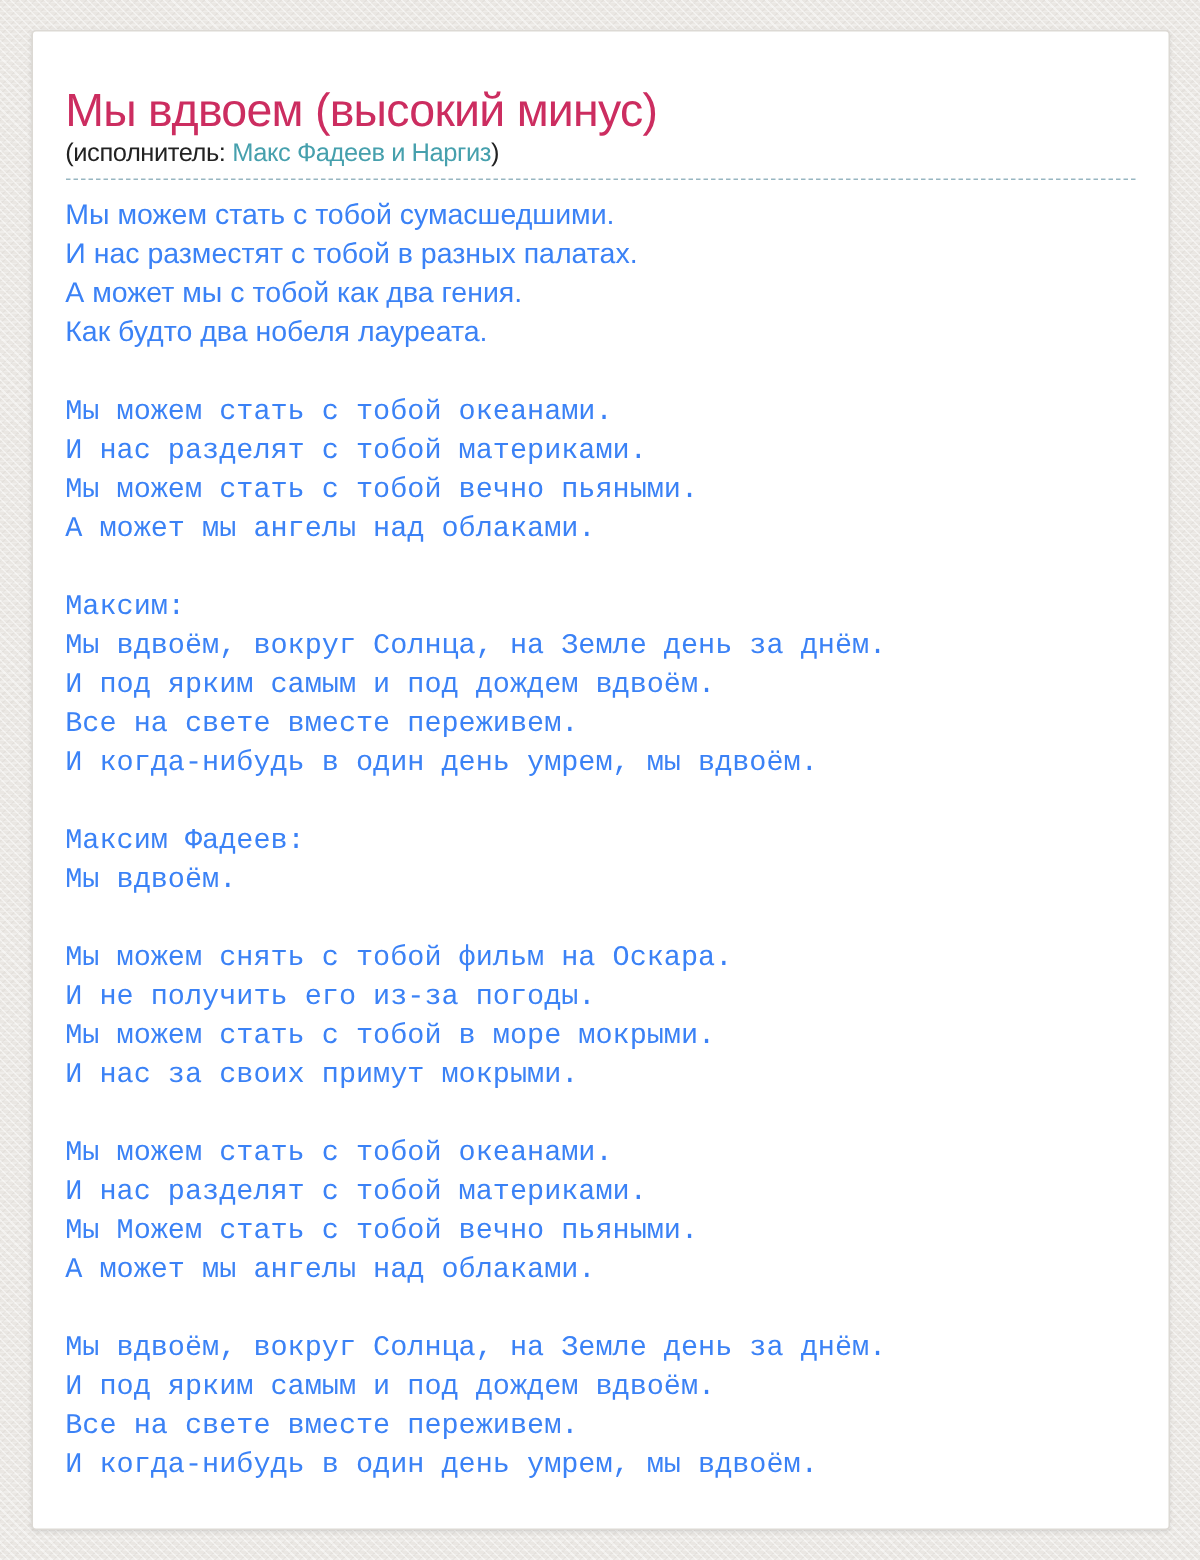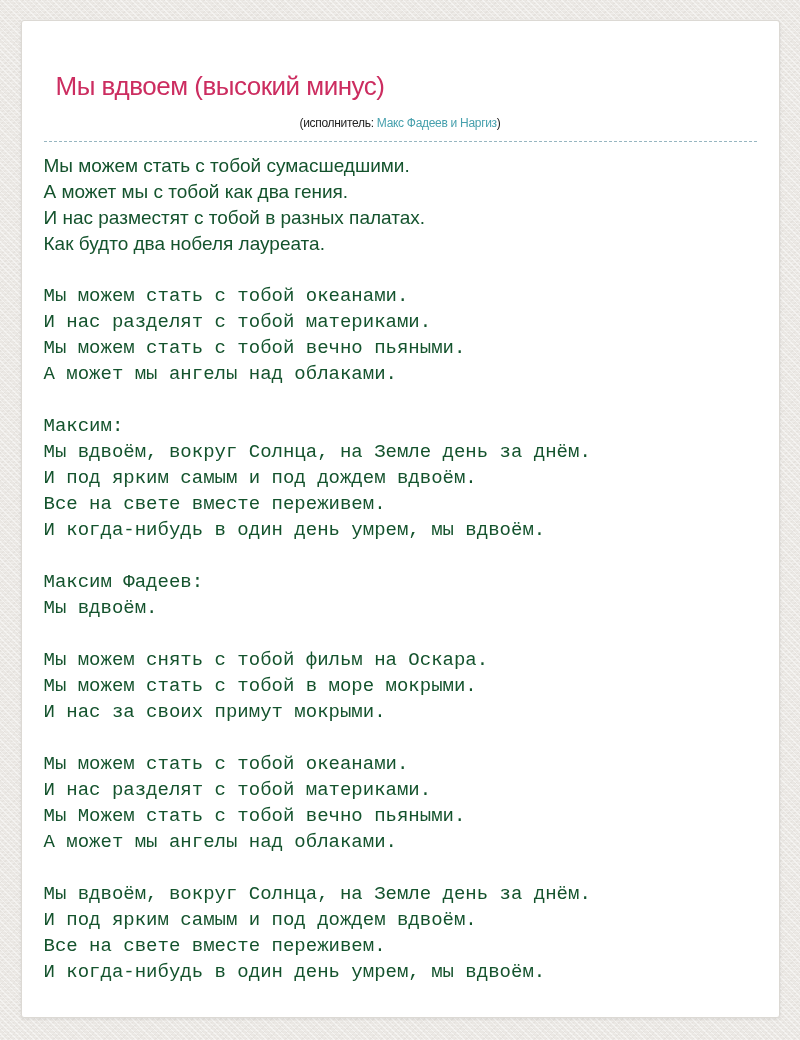--- a/index.html
+++ b/index.html
@@ -19,71 +19,70 @@
     width: 759px;
     min-height: 998px;
     margin: 20px auto 0;
     background: #ffffff;
     border: 1px solid #dcd9d4;
     border-radius: 3px;
     box-shadow: 0 1px 3px rgba(0,0,0,0.10);
     padding: 20px 22px 30px 22px;
   }
   h1.song-title {
-    margin: 12px;
+    margin: 0;
     padding-top: 18px;
-    font-size: 26px;
+    font-size: 31px;
     line-height: 30px;
     font-weight: normal;
     letter-spacing: -0.5px;
     color: #cc2d60;
   }
   .performer {
     margin-top: 2px;
-    font-size: 12px;
+    font-size: 17px;
     line-height: 21px;
     letter-spacing: -0.3px;
     color: #222222;
-    text-align: center;
   }
   .performer a {
     color: #46a0ad;
     text-decoration: none;
     cursor: pointer;
   }
   .divider {
     border-bottom: 1px dashed #97b6c1;
     margin-top: 7px;
   }
   .lyrics {
     margin-top: 11px;
     font-size: 19px;
     line-height: 26px;
-    color: #14532d;
+    color: #3b82f6;
   }
   .stanza + .stanza { margin-top: 26px; font-family: Liberation Mono, monospace; }
   .line { white-space: pre; }
 </style>
 </head>
 <body>
 
 <div class="card">
 
   <h1 class="song-title">Мы вдвоем (высокий минус)</h1>
 
   <div class="performer"><span>(исполнитель: </span><a href="#">Макс Фадеев и Наргиз</a><span>)</span></div>
 
   <div class="divider"></div>
 
   <div class="lyrics">
 
     <div class="stanza">
       <div class="line">Мы можем стать с тобой сумасшедшими.</div>
+      <div class="line">И нас разместят с тобой в разных палатах.</div>
       <div class="line">А может мы с тобой как два гения.</div>
-      <div class="line">И нас разместят с тобой в разных палатах.</div>
       <div class="line">Как будто два нобеля лауреата.</div>
     </div>
 
     <div class="stanza">
       <div class="line">Мы можем стать с тобой океанами.</div>
       <div class="line">И нас разделят с тобой материками.</div>
       <div class="line">Мы можем стать с тобой вечно пьяными.</div>
       <div class="line">А может мы ангелы над облаками.</div>
     </div>
 
@@ -95,20 +94,21 @@
       <div class="line">И когда-нибудь в один день умрем, мы вдвоём.</div>
     </div>
 
     <div class="stanza">
       <div class="line">Максим Фадеев:</div>
       <div class="line">Мы вдвоём.</div>
     </div>
 
     <div class="stanza">
       <div class="line">Мы можем снять с тобой фильм на Оскара.</div>
+      <div class="line">И не получить его из-за погоды.</div>
       <div class="line">Мы можем стать с тобой в море мокрыми.</div>
       <div class="line">И нас за своих примут мокрыми.</div>
     </div>
 
     <div class="stanza">
       <div class="line">Мы можем стать с тобой океанами.</div>
       <div class="line">И нас разделят с тобой материками.</div>
       <div class="line">Мы Можем стать с тобой вечно пьяными.</div>
       <div class="line">А может мы ангелы над облаками.</div>
     </div>

